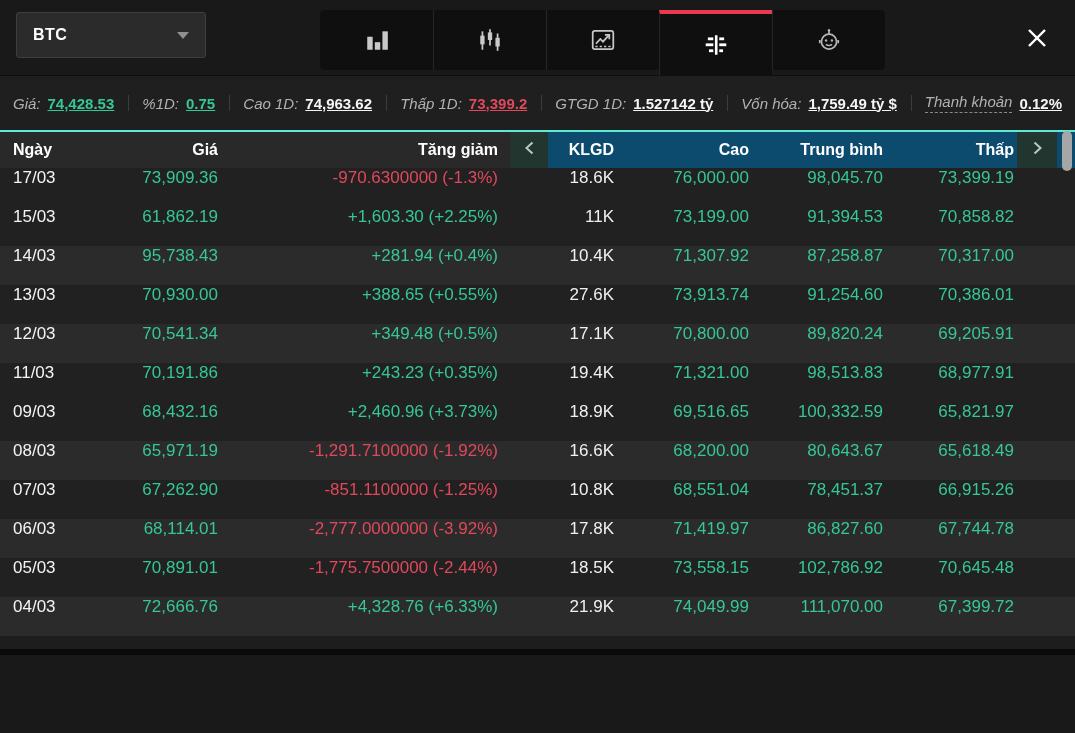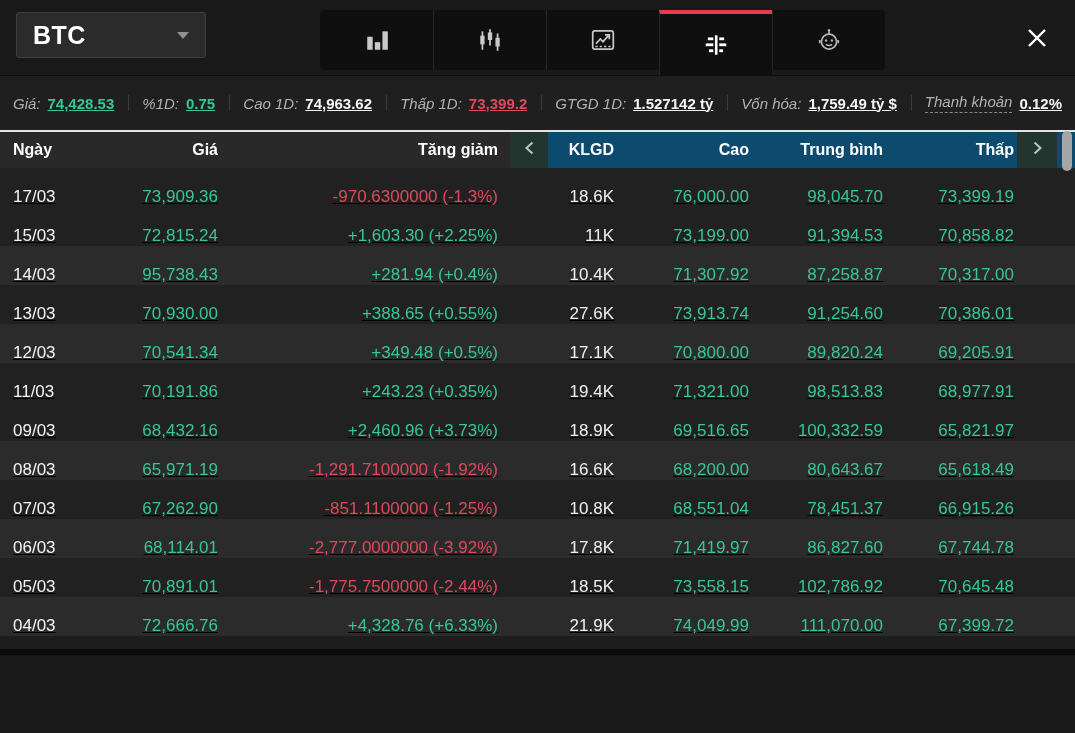--- a/index.html
+++ b/index.html
@@ -5,21 +5,21 @@
   * { margin:0; padding:0; box-sizing:border-box; }
   html,body { width:1075px; height:733px; overflow:hidden; background:#0a0a0a;
               font-family:"Liberation Sans","DejaVu Sans",sans-serif; }
   .app { width:1075px; height:733px; background:#191919; position:relative; }
 
   
   .top-bar { height:75px; background:#191919; position:relative; }
   .symbol-dropdown { position:absolute; left:16px; top:12px; width:190px; height:46px;
     background:#2b2b2b; border:1px solid #3e3e3e; border-radius:3px;
     display:flex; align-items:center; justify-content:space-between; padding:0 16px; cursor:pointer; }
-  .symbol-label { color:#ffffff; font-size:25px; font-weight:700; letter-spacing:.5px; }
+  .symbol-label { color:#ffffff; font-size:16px; font-weight:700; letter-spacing:.5px; }
   .caret-down { width:0; height:0; border-left:6px solid transparent; border-right:6px solid transparent;
     border-top:7px solid #8f8f8f; }
 
   .tab-bar { position:absolute; left:320px; top:10px; height:60px; width:565px;
     display:flex; align-items:flex-start; background:#0f0f0f; border-radius:4px; }
   .tab { width:113px; height:60px; display:flex; align-items:center; justify-content:center;
     border-left:1px solid #262626; cursor:pointer; }
   .tab:first-child { border-left:none; }
   .tab.active { height:66px; border-top:4px solid var(--accent-red); background:#0f0f0f; }
   .tab svg { display:block; }
@@ -35,38 +35,38 @@
   .stat-label.dashed { border-bottom:1px dashed #8a8a8a; padding-bottom:2px; cursor:help; }
   .stat-value { font-weight:700;text-decoration:underline; }
   .stat-value.green { color:var(--green); }
   .stat-value.red { color:var(--red); }
   .stat-value.white { color:#f5f5f5; }
   .stat-divider { width:1px; height:16px; background:#3c3c3c; margin:0 14px; }
 
   
   .table { position:relative; }
   .header-row { height:38px; display:flex; align-items:center; font-size:16px; font-weight:700;
-    color:#ffffff; border-top:2px solid #e5e5e5; }
+    color:#ffffff; border-top:2px solid #5eead4; }
   .header-row .hcell-left { background:#292929; height:100%; display:flex; align-items:center; }
   .header-row .hcell-teal { background:#0c4a6e; height:100%; display:flex; align-items:center; }
   .hcell-left.right, .hcell-teal.right { justify-content:flex-end; }
   .nav-btn { background:#22352f; height:100%; display:flex; align-items:center; justify-content:center; cursor:pointer; }
 
   .c-date   { width:110px; padding-left:13px; }
   .c-price  { width:108px; text-align:right; justify-content:flex-end; }
   .c-change { width:292px; text-align:right; padding-right:12px; justify-content:flex-end; }
   .c-nav    { width:38px; }
   .c-klgd   { width:72px;  text-align:right; padding-right:6px; justify-content:flex-end; }
   .c-high   { width:132px; text-align:right; padding-right:3px; justify-content:flex-end; }
   .c-avg    { width:133px; text-align:right; padding-right:2px; justify-content:flex-end; }
   .c-low    { width:132px; text-align:right; padding-right:3px; justify-content:flex-end; }
   .c-nav2   { width:40px; }
   .c-end    { width:18px; height:100%; }
 
-  .row { height:39px; display:flex; align-items:flex-end; font-size:17px; cursor:pointer;text-decoration:underline; }
+  .row { height:39px; display:flex; align-items:flex-start; font-size:17px; cursor:pointer; }
   .row-dark  { background:#212121; }
   .row-light { background:#2b2b2b; }
   .cell-date { color:#f4f4f4; }
   .cell-vol  { color:#f0f0f0; }
   .green { color:var(--green); }
   .red   { color:var(--red); }
 
   .partial-row { height:13px; background:#1d1d1d; }
   .bottom-strip { height:6px; background:#0a0a0a; }
 
@@ -228,21 +228,21 @@
     <div class="c-high green">76,000.00</div>
     <div class="c-avg green">98,045.70</div>
     <div class="c-low green">73,399.19</div>
     <div class="c-nav2"></div>
     <div class="c-end"></div>
   </div>
 
 
   <div class="row row-dark">
     <div class="c-date cell-date">15/03</div>
-    <div class="c-price green">72,815.24</div>
+    <div class="c-price green">61,862.19</div>
     <div class="c-change green">+1,603.30 (+2.25%)</div>
     <div class="c-nav"></div>
     <div class="c-klgd cell-vol">11K</div>
     <div class="c-high green">73,199.00</div>
     <div class="c-avg green">91,394.53</div>
     <div class="c-low green">70,858.82</div>
     <div class="c-nav2"></div>
     <div class="c-end"></div>
   </div>
 

